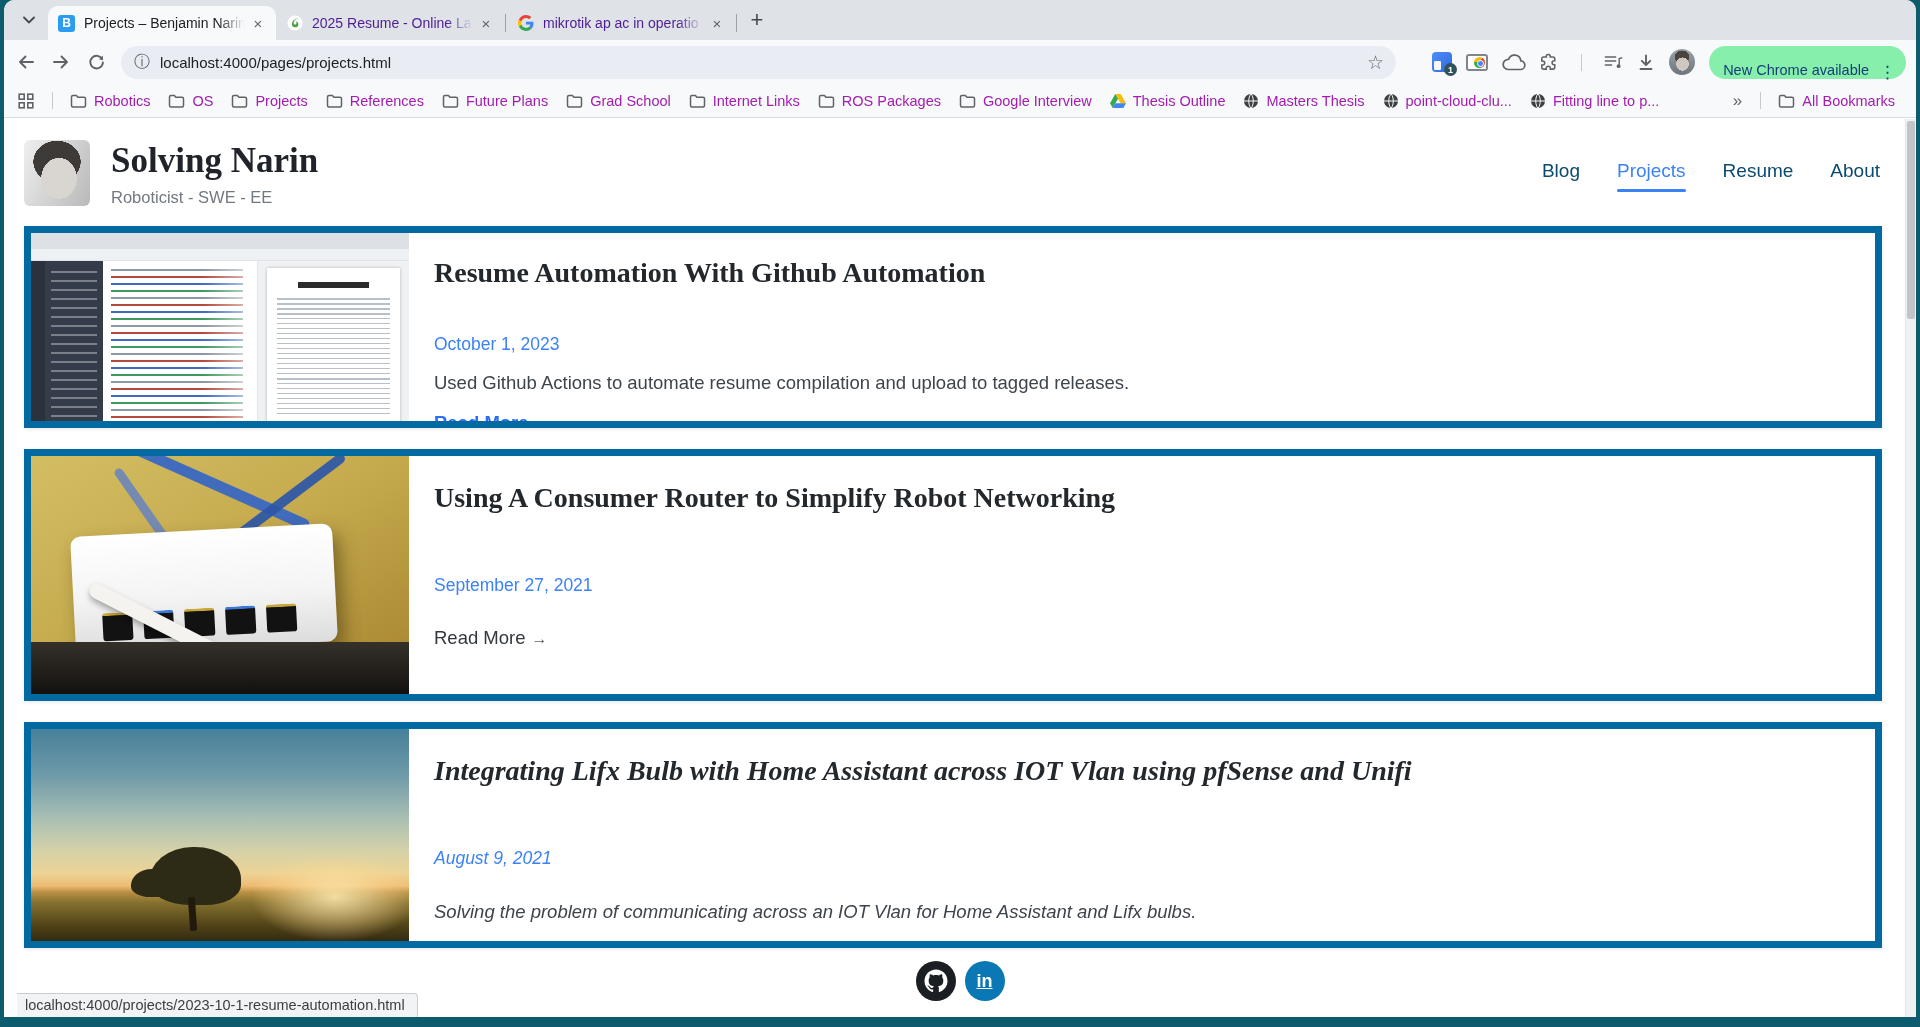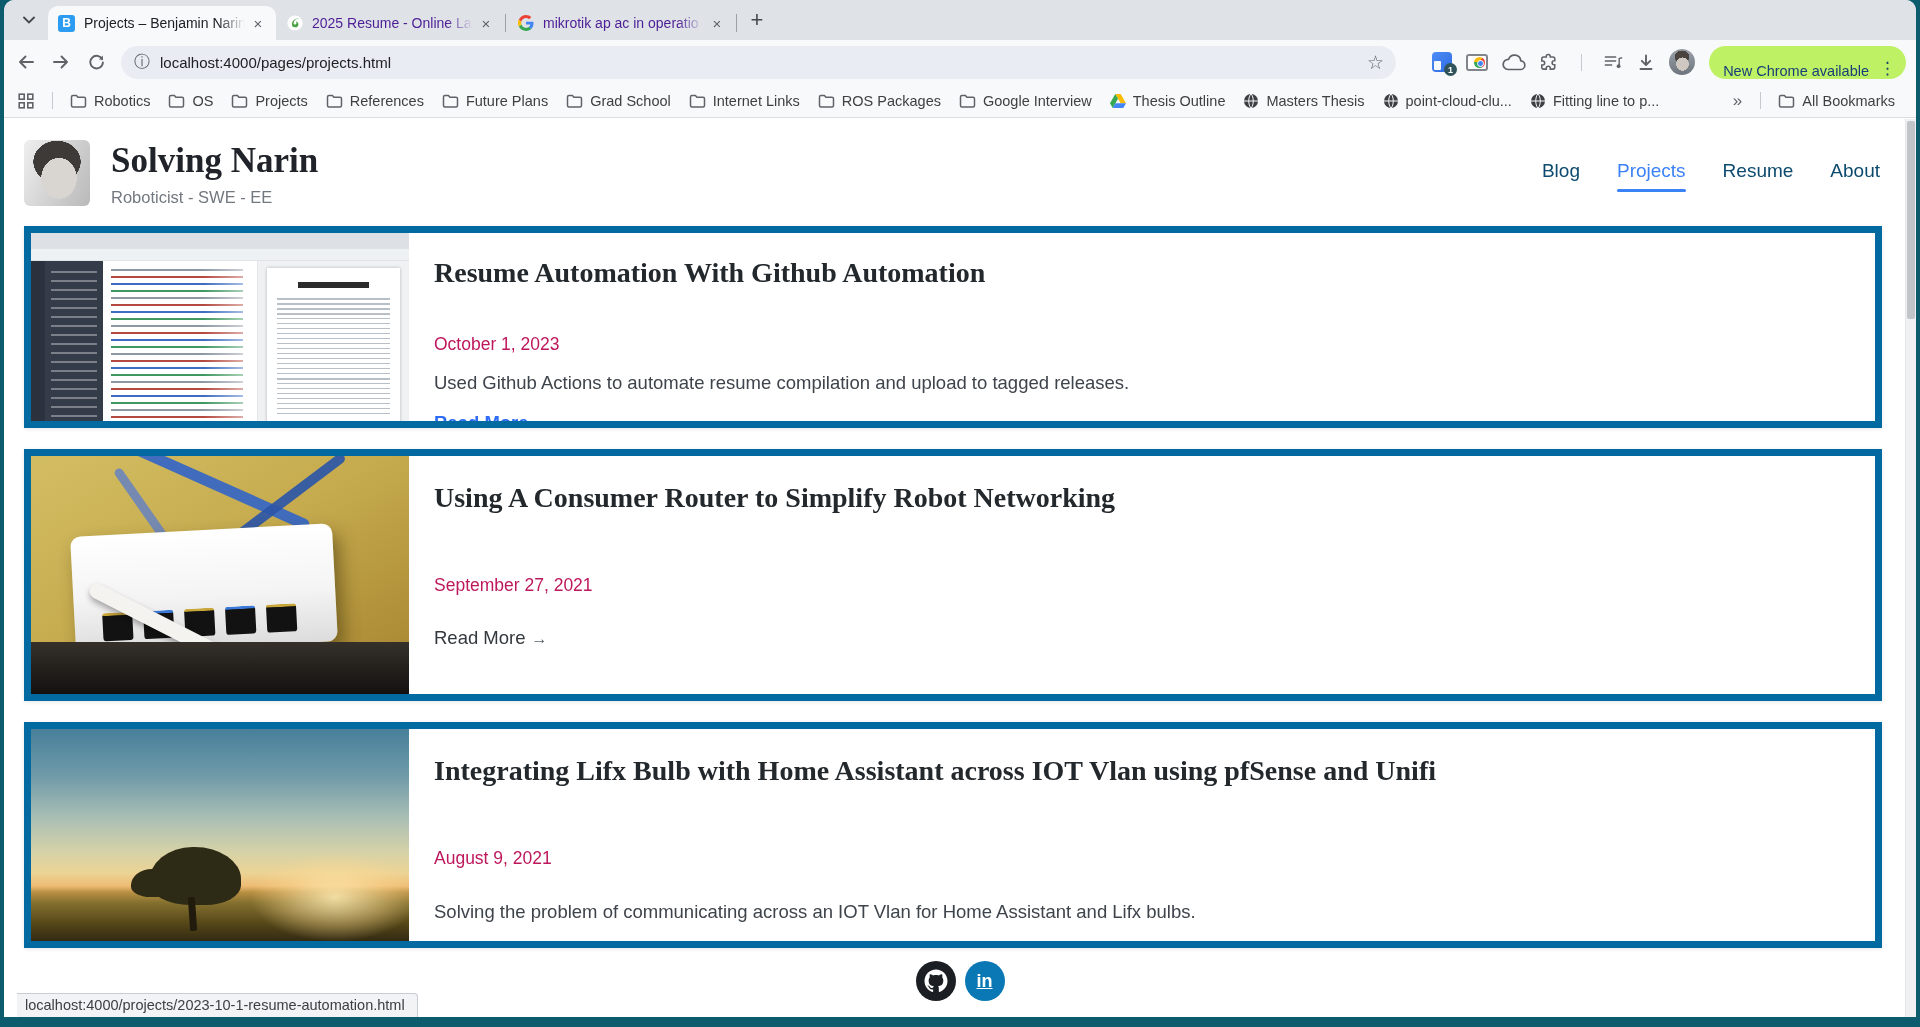--- a/index.html
+++ b/index.html
@@ -42,31 +42,31 @@
   .ext-blue::before { content:""; position:absolute; left:2px; bottom:2px; width:7px; height:9px; background:#f8f9fb; border-radius:1px; }
   .ext-badge { position:absolute; right:-5px; bottom:-4px; width:13px; height:13px; background:#31535c; color:#fff; font-size:9px; font-weight:bold; border-radius:50%; display:flex; align-items:center; justify-content:center; }
   .ext-cast { width:22px; height:17px; border:2px solid #80858c; border-radius:3px; position:relative; background:#fff; }
   .ext-cast .mini-chrome { position:absolute; right:1px; bottom:1px; width:11px; height:11px; border-radius:50%;
     background:conic-gradient(from 150deg, #34a853 0 120deg, #fbbc05 0 240deg, #ea4335 0 360deg); }
   .ext-cast .mini-chrome::after { content:""; position:absolute; left:3px; top:3px; width:5px; height:5px; background:#4285f4; border:1px solid #fff; border-radius:50%; }
   .toolbar-avatar { width:26px; height:26px; border-radius:50%;
     background: radial-gradient(ellipse 40% 42% at 52% 58%, #cfc8c0 0 60%, transparent 61%),
                 radial-gradient(ellipse 46% 40% at 50% 30%, #4b443e 0 60%, transparent 61%),
                 linear-gradient(#9aa0a8,#6f757d); }
-  .update-pill { display:flex; align-items:flex-end; background:#bef264; border-radius:17px; height:33px; padding:4px 6px 0 14px; }
+  .update-pill { display:flex; align-items:flex-start; background:#86efac; border-radius:17px; height:33px; padding:16px 6px 0 14px; }
   .update-pill .pill-label { font-size:14.5px; color:#173e78; white-space:nowrap; }
   .pill-menu { border:none; background:transparent; color:#17406e; font-size:17px; padding:0 4px; margin-left:6px; }
   .icon-svg { display:block; }
 
   
   .bookmarksbar { height:34px; background:#f8f9fb; display:flex; align-items:center; padding:0 12px 0 14px; border-bottom:1px solid #dadce0; }
   .apps-icon { margin-right:10px; flex:none; }
   .bm-sep { width:1px; height:17px; background:#c6c9ce; margin:0 8px; flex:none; }
   .bm-item { display:flex; align-items:center; gap:7px; padding:0 9px; height:26px; border-radius:13px; flex:none; }
-  .bm-label { font-size:14.5px; color:#404040; white-space:nowrap; }
+  .bm-label { font-size:14.5px; color:#a21caf; white-space:nowrap; }
   .bm-spacer { flex:1; }
   .bm-overflow { border:none; background:transparent; font-size:17px; color:#5f6368; padding:0 10px; }
 
   
   .page { position:relative; height:calc(1017px - 119px); background:#fff; overflow:hidden; }
   .site-header { display:flex; align-items:flex-start; padding:22px 36px 0 20px; height:108px; }
   .hdr-avatar { width:66px; height:66px; border-radius:6px; flex:none;
     background:
       radial-gradient(ellipse 27% 31% at 53% 58%, #d9d5d1 0 99%, transparent 100%),
       radial-gradient(ellipse 36% 32% at 50% 33%, #3d3a38 0 99%, transparent 100%),
@@ -77,25 +77,25 @@
   .site-nav { margin-left:auto; display:flex; align-items:center; gap:37px; margin-top:20px; }
   .nav-item { font-size:19px; color:#0c4a6e; text-decoration:none; position:relative; padding-bottom:10px; }
   .nav-item.active { color:#3b82f6; }
   .nav-item.active::after { content:""; position:absolute; left:0; right:0; bottom:0; height:3.5px; background:#3b82f6; border-radius:2px; }
 
   
   .cards { margin-left:20px; width:1858px; }
   .card { display:flex; background:#fff; border:7px solid #0369a1; box-shadow:0 1px 4px rgba(0,0,0,.10); margin-bottom:21px; overflow:hidden; }
   .card.c1 { height:202px; }
   .card.c2 { height:252px; }
-  .card.c3 { height:226px; margin-bottom:0; }
+  .card.c3 { height:226px; margin-bottom:0;font-style:italic; }
   .thumb { width:378px; flex:none; position:relative; overflow:hidden; }
   .card-body { flex:1; padding:0 36px 0 25px; display:flex; flex-direction:column; }
   .card-title { font-family:"Liberation Serif", serif; font-weight:bold; font-size:28px; color:#23282d; line-height:1.15; }
-  .card-date { font-size:17.5px; color:#be185d; }
+  .card-date { font-size:17.5px; color:#3b82f6; }
   .card-desc { font-size:18.5px; color:#3e444b; }
   .read-more { font-size:18.5px; color:#33383e; text-decoration:none; }
   .read-more .arrow { font-size:16px; margin-left:6px; color:#5a6068; }
   .read-more.hovered { color:#2e6cf6; font-weight:bold; }
   .read-more.hovered .arrow { color:#2e6cf6; }
   .c1 .card-title { margin-top:24px; } .c1 .card-date { margin-top:22px; } .c1 .card-desc { margin-top:17px; } .c1 .read-more { margin-top:18px; }
   .c2 .card-title, .c3 .card-title { margin-top:26px; }
   .c2 .card-date, .c3 .card-date { margin-top:38px; }
   .c2 .card-desc, .c3 .card-desc { margin-top:32px; }
   .c2 .read-more, .c3 .read-more { margin-top:31px; }

